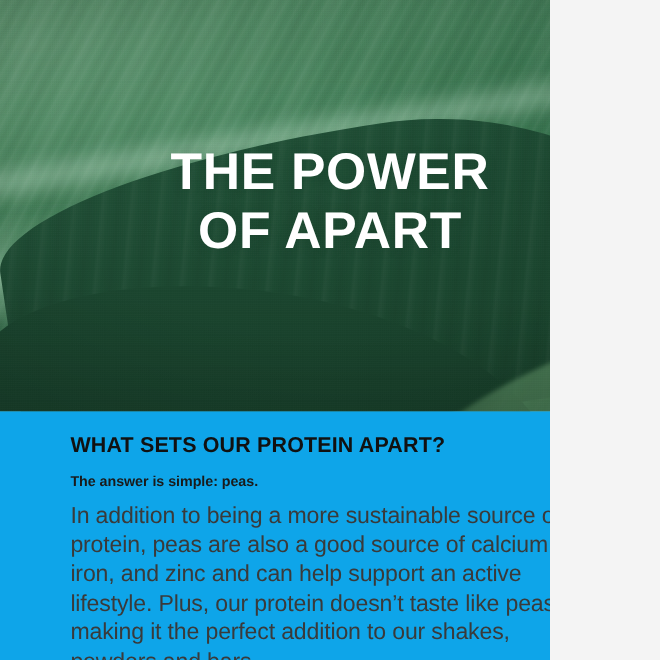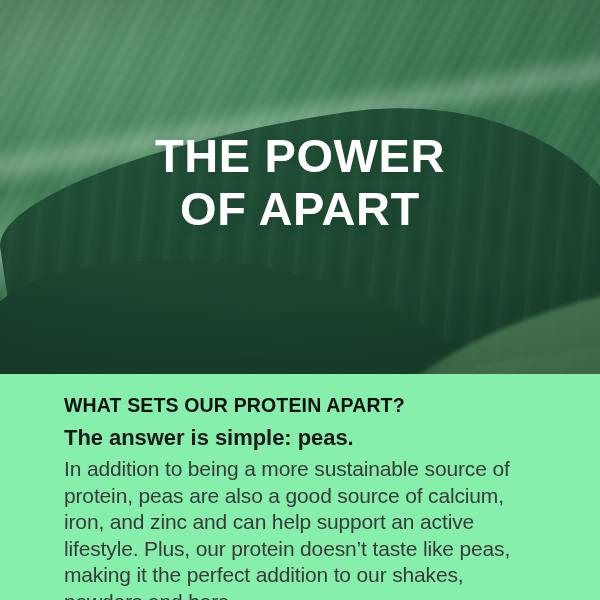--- a/index.html
+++ b/index.html
@@ -12,21 +12,21 @@
   }
 
   body {
     font-family: "Liberation Sans", sans-serif;
     background: #f4f4f4;
     -webkit-font-smoothing: antialiased;
   }
 
   .page {
     position: relative;
-    width: 600px;
+    width: 500px;
     height: 600px;
     background: #f4f4f4;
     overflow: hidden;
   }
 
   
   .hero {
     position: relative;
     width: 600px;
     height: 374px;
@@ -263,39 +263,39 @@
   }
   .hero-title .tl { display: block; white-space: nowrap; }
 
   
   .content {
     position: absolute;
     left: 0;
     top: 374px;
     width: 600px;
     height: 226px;
-    background: #86efac;
+    background: #0ea5e9;
     padding: 19px 88px 0 64px;
   }
 
   .eyebrow-heading {
     font-family: "Liberation Sans", sans-serif;
     font-weight: 700;
     font-size: 19.5px;
     line-height: 24px;
     letter-spacing: 0.15px;
     color: #111111;
     white-space: nowrap;
   }
 
   .sub-heading {
     margin-top: 10px;
     font-family: "Liberation Sans", sans-serif;
     font-weight: 700;
-    font-size: 22px;
+    font-size: 13px;
     line-height: 21px;
     letter-spacing: -0.05px;
     color: #1a1a1a;
   }
 
   .body-copy {
     margin-top: 8px;
     font-family: "Liberation Sans", sans-serif;
     font-weight: 400;
     font-size: 21px;

